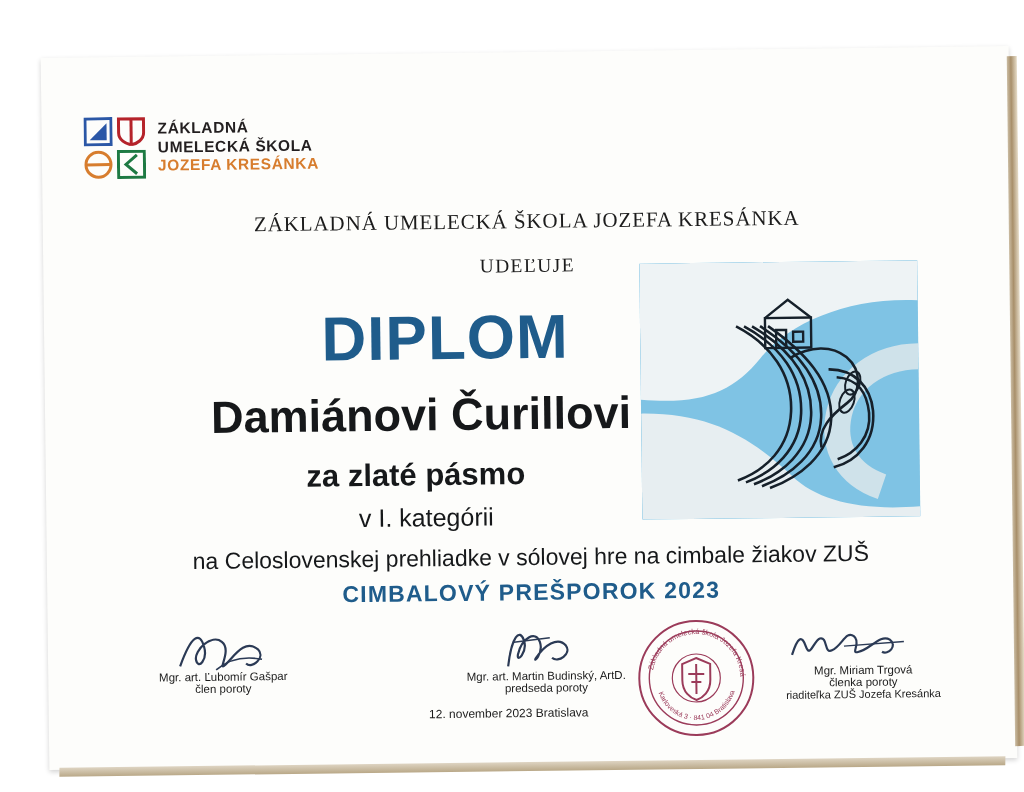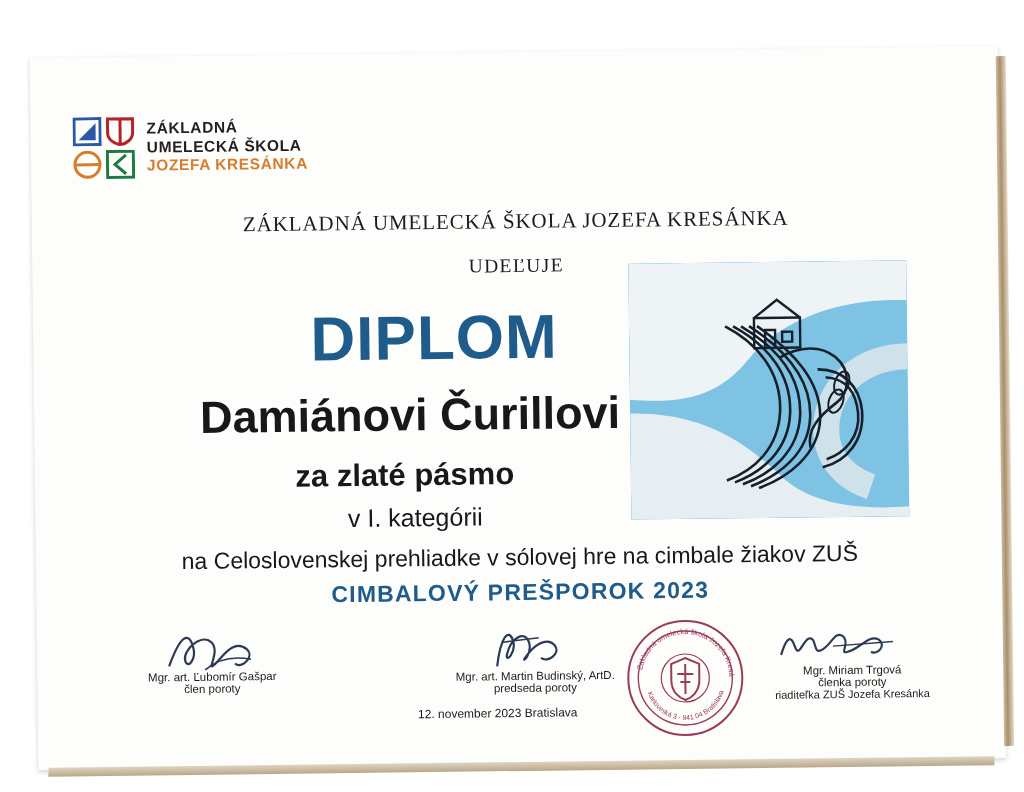--- a/index.html
+++ b/index.html
@@ -9,21 +9,21 @@
   body {
     width: 1024px;
     height: 792px;
     background: #ffffff;
     font-family: "Liberation Sans", sans-serif;
     overflow: hidden;
   }
 
   .photo-bg {
     position: absolute;
-    left: 0; top: 0;
+    left: 11px; top: 0;
     width: 902px; height: 792px;
     background: #ffffff;
   }
 
   
   .paper {
     position: absolute;
     left: 34px;
     top: 52px;
     width: 968px;

